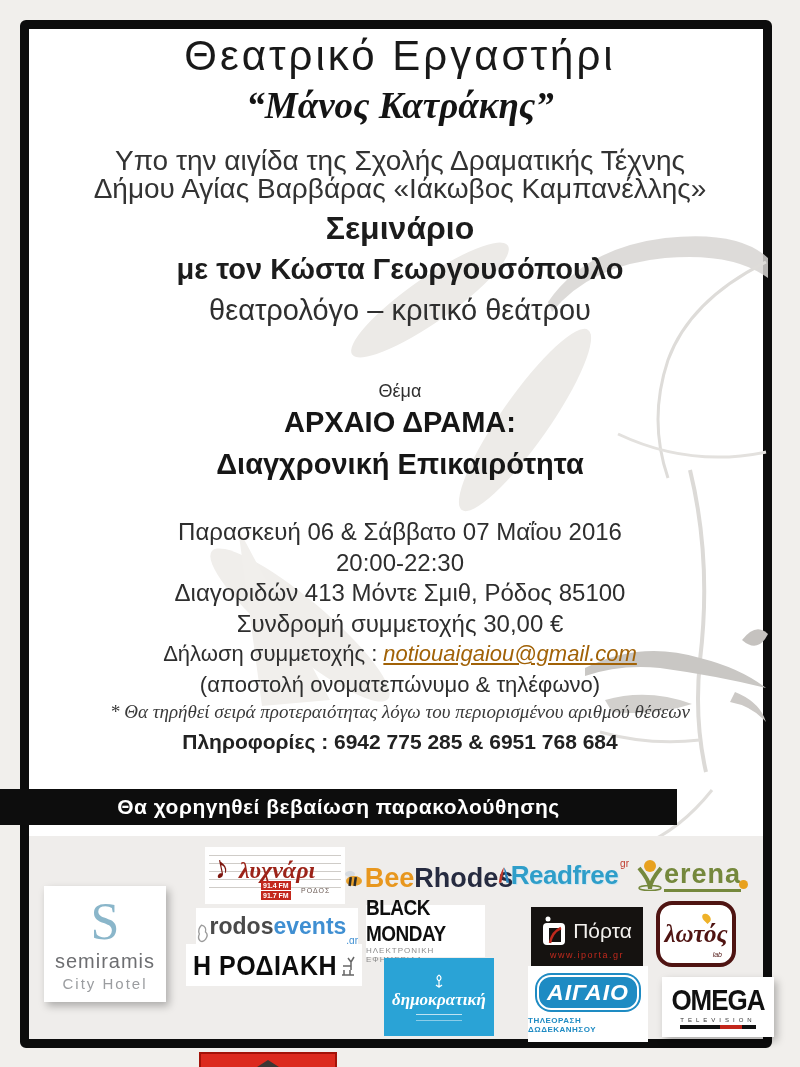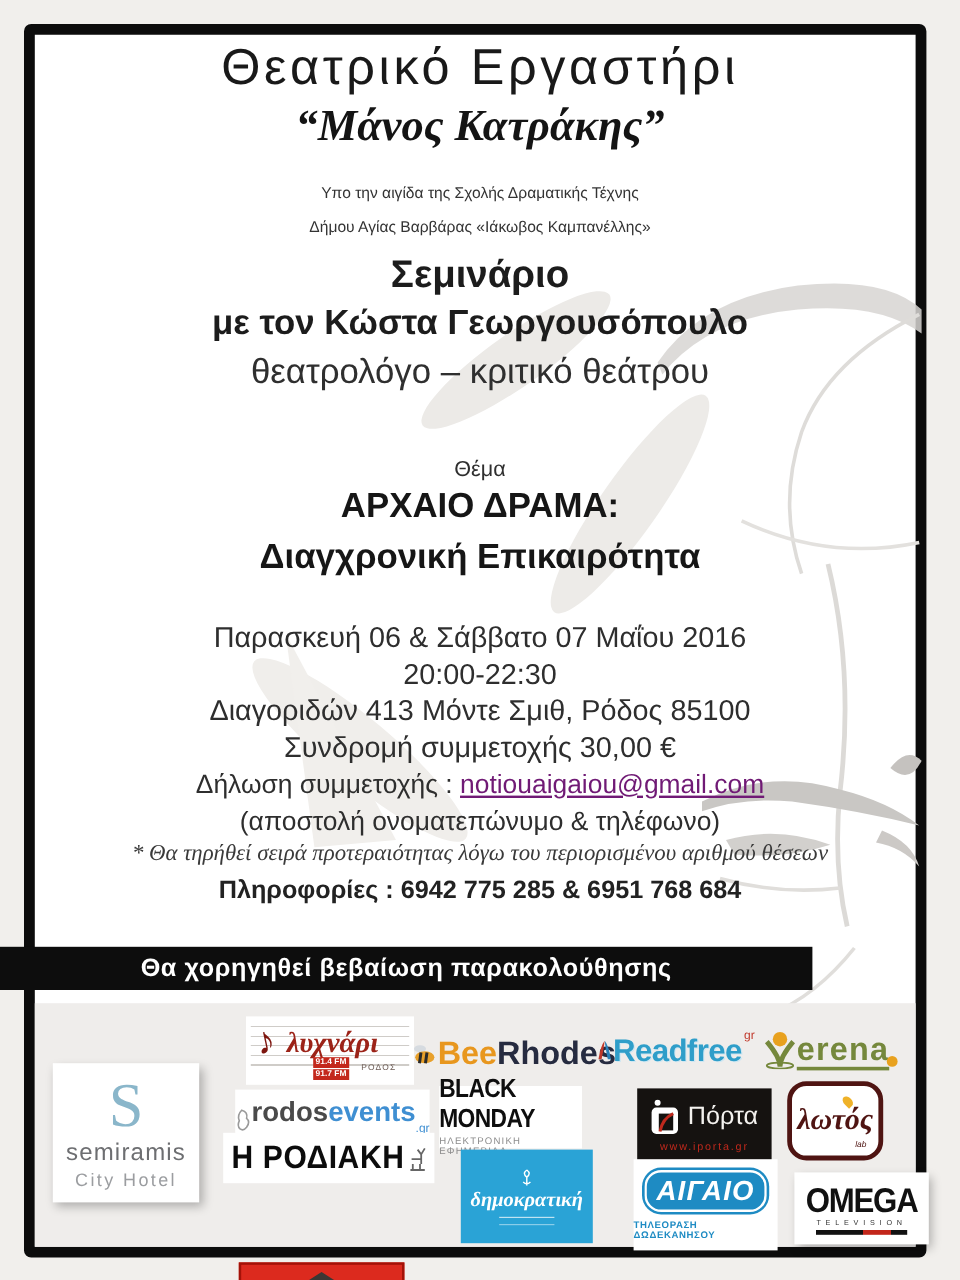--- a/index.html
+++ b/index.html
@@ -17,33 +17,33 @@
   }
   .logo-band{
     position:absolute;left:29px;top:836px;width:734px;height:203px;
     background:#efedeb;z-index:2;
   }
   .wm{position:absolute;left:0;top:0;z-index:2;pointer-events:none;}
   
   .line{position:absolute;left:38px;width:724px;text-align:center;z-index:3;color:#2b2b2b;}
   .t-title{top:32px;font-size:42px;letter-spacing:3px;color:#191919;}
   .t-script{top:84px;font-family:"Liberation Serif",serif;font-style:italic;font-weight:bold;font-size:37px;color:#141414;}
-  .t-aegis{top:147px;font-size:13px;line-height:28px;color:#333;}
+  .t-aegis{top:147px;font-size:28px;line-height:28px;color:#333;}
   .t-seminar{top:210px;font-size:32px;font-weight:bold;color:#1c1c1c;}
   .t-lecturer{top:253px;font-size:29px;font-weight:bold;color:#1c1c1c;}
   .t-role{top:294px;font-size:29px;color:#2f2f2f;}
   .t-theme-label{top:381px;font-size:18px;color:#2f2f2f;}
   .t-theme1{top:406px;font-size:29px;font-weight:bold;color:#161616;}
   .t-theme2{top:448px;font-size:29px;font-weight:bold;color:#161616;}
   .t-date{top:518px;font-size:24px;color:#2e2e2e;}
   .t-time{top:549px;font-size:24px;color:#2e2e2e;}
   .t-addr{top:579px;font-size:24px;color:#2e2e2e;}
   .t-fee{top:610px;font-size:24px;color:#2e2e2e;}
   .t-reg{top:641px;font-size:22px;color:#2e2e2e;}
-  .t-reg a{color:#701a75;text-decoration:underline;cursor:pointer;}
+  .t-reg a{color:#a16207;text-decoration:underline;cursor:pointer;font-style:italic;}
   .t-regnote{top:672px;font-size:22px;color:#2e2e2e;}
   .t-priority{top:701px;font-size:19px;font-family:"Liberation Serif",serif;font-style:italic;color:#3a3a3a;}
   .t-info{top:730px;font-size:21px;font-weight:bold;color:#222;}
   
   .banner{
     position:absolute;left:0;top:789px;width:677px;height:36px;
     background:#0d0d0d;color:#fff;z-index:5;
     display:flex;align-items:center;justify-content:center;
     font-size:21px;font-weight:bold;letter-spacing:.5px;
   }

